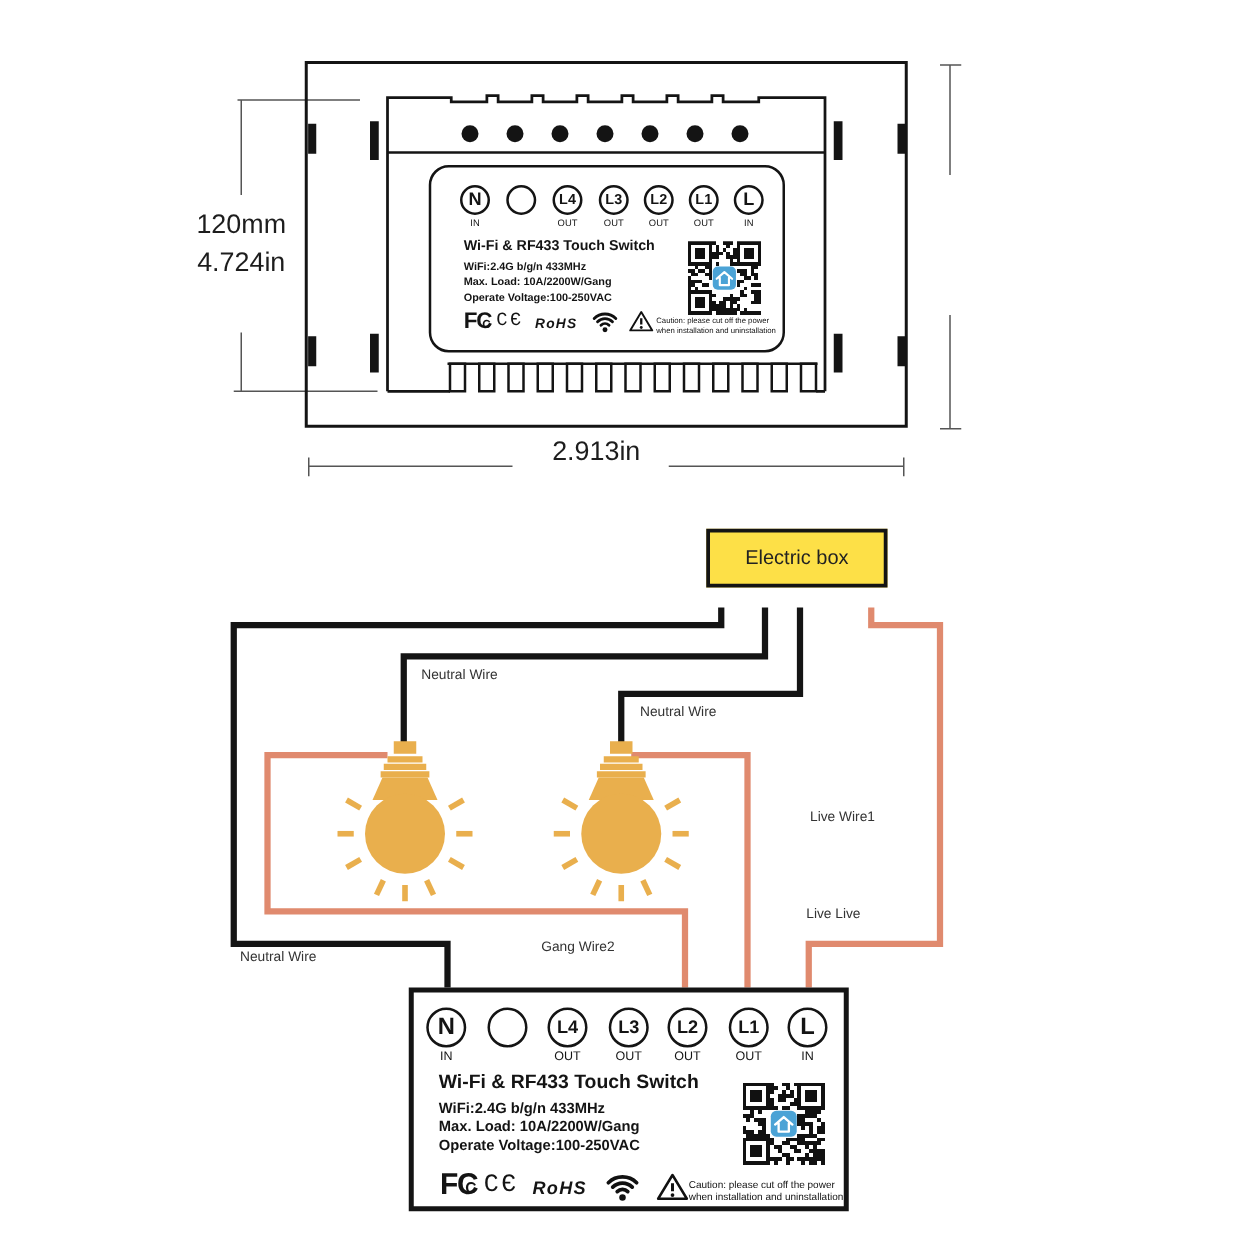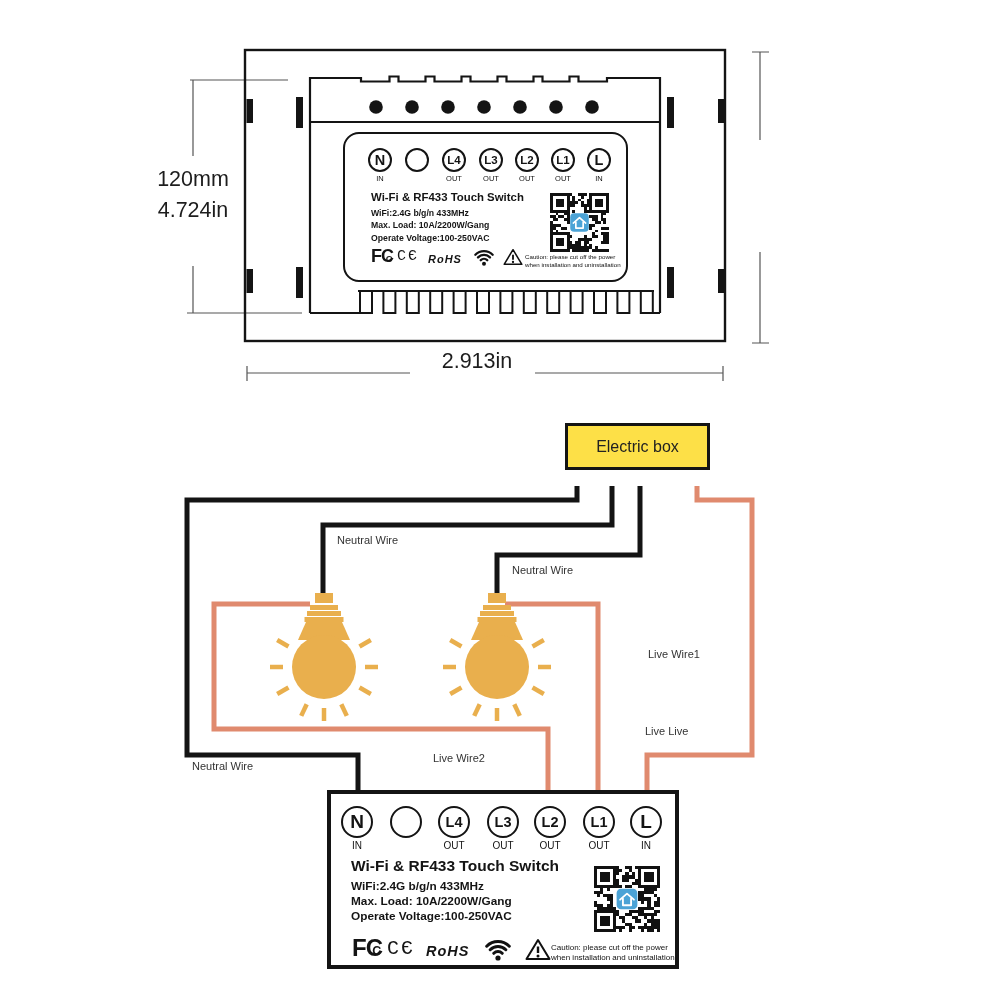--- a/index.html
+++ b/index.html
@@ -255,21 +255,21 @@
   </div>
 
   <div id="electric-box">
     <span>Electric box</span>
   </div>
 
   <div class="wlabel" style="left:337px;top:534px;">Neutral Wire</div>
   <div class="wlabel" style="left:512px;top:564px;">Neutral Wire</div>
   <div class="wlabel" style="left:628px;top:648px;margin-left:20px;">Live Wire1</div>
   <div class="wlabel" style="left:645px;top:725px;">Live Live</div>
-  <div class="wlabel" style="left:433px;top:752px;">Live Wire2</div>
+  <div class="wlabel" style="left:433px;top:752px;">Gang Wire2</div>
   <div class="wlabel" style="left:192px;top:760px;">Neutral Wire</div>
 
   <div id="module-big" class="mbig">
     <div class="term" style="left:26px;">
       <div class="term-circle big">N</div>
       <div class="term-sub">IN</div>
       </div>
     <div class="term" style="left:75px;">
       <div class="term-circle"></div>
       <div class="term-sub"></div>

